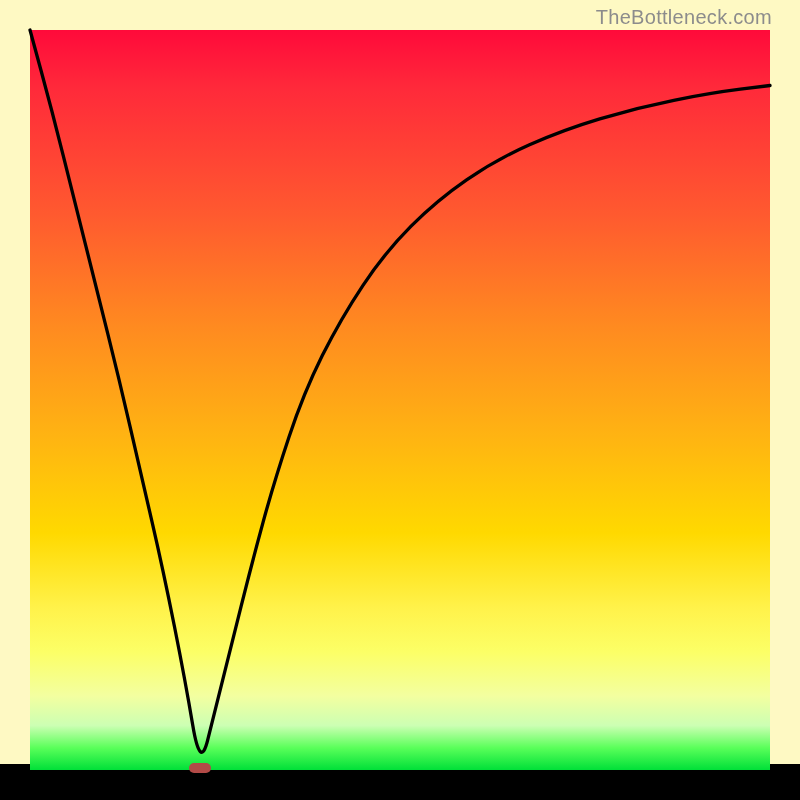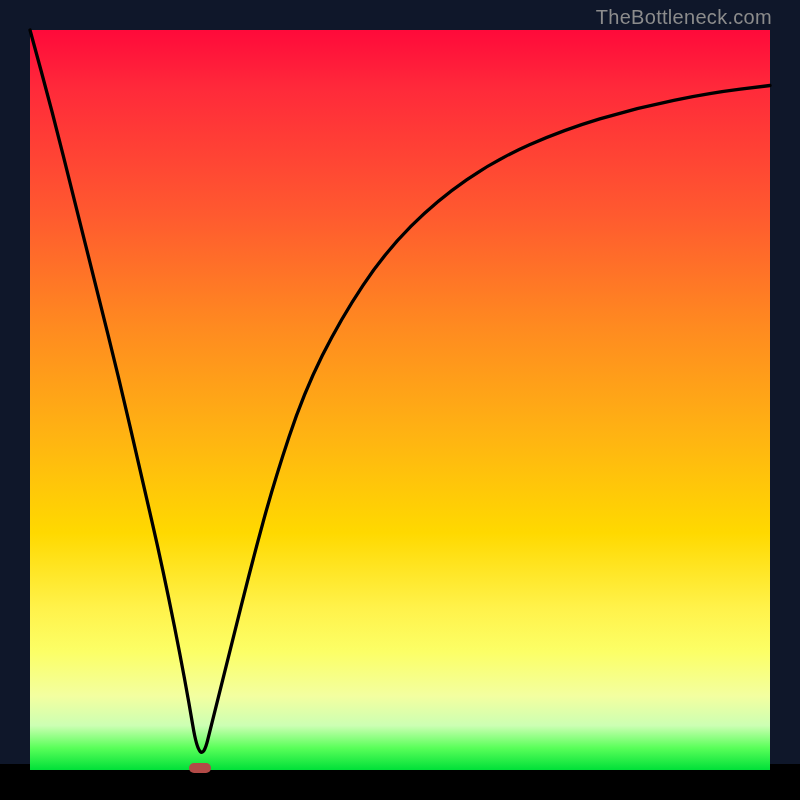--- a/index.html
+++ b/index.html
@@ -8,21 +8,21 @@
     width: 800px;
     height: 800px;
     overflow: hidden;
     background: #000;
     font-family: Arial, Helvetica, sans-serif;
   }
   .frame {
     position: relative;
     width: 800px;
     height: 764px;
-    background: #0f172a;
+    background: #fef9c3;
   }
   .plot {
     position: absolute;
     left: 30px;
     top: 30px;
     width: 740px;
     height: 740px;
     
     background: linear-gradient(
       to bottom,

